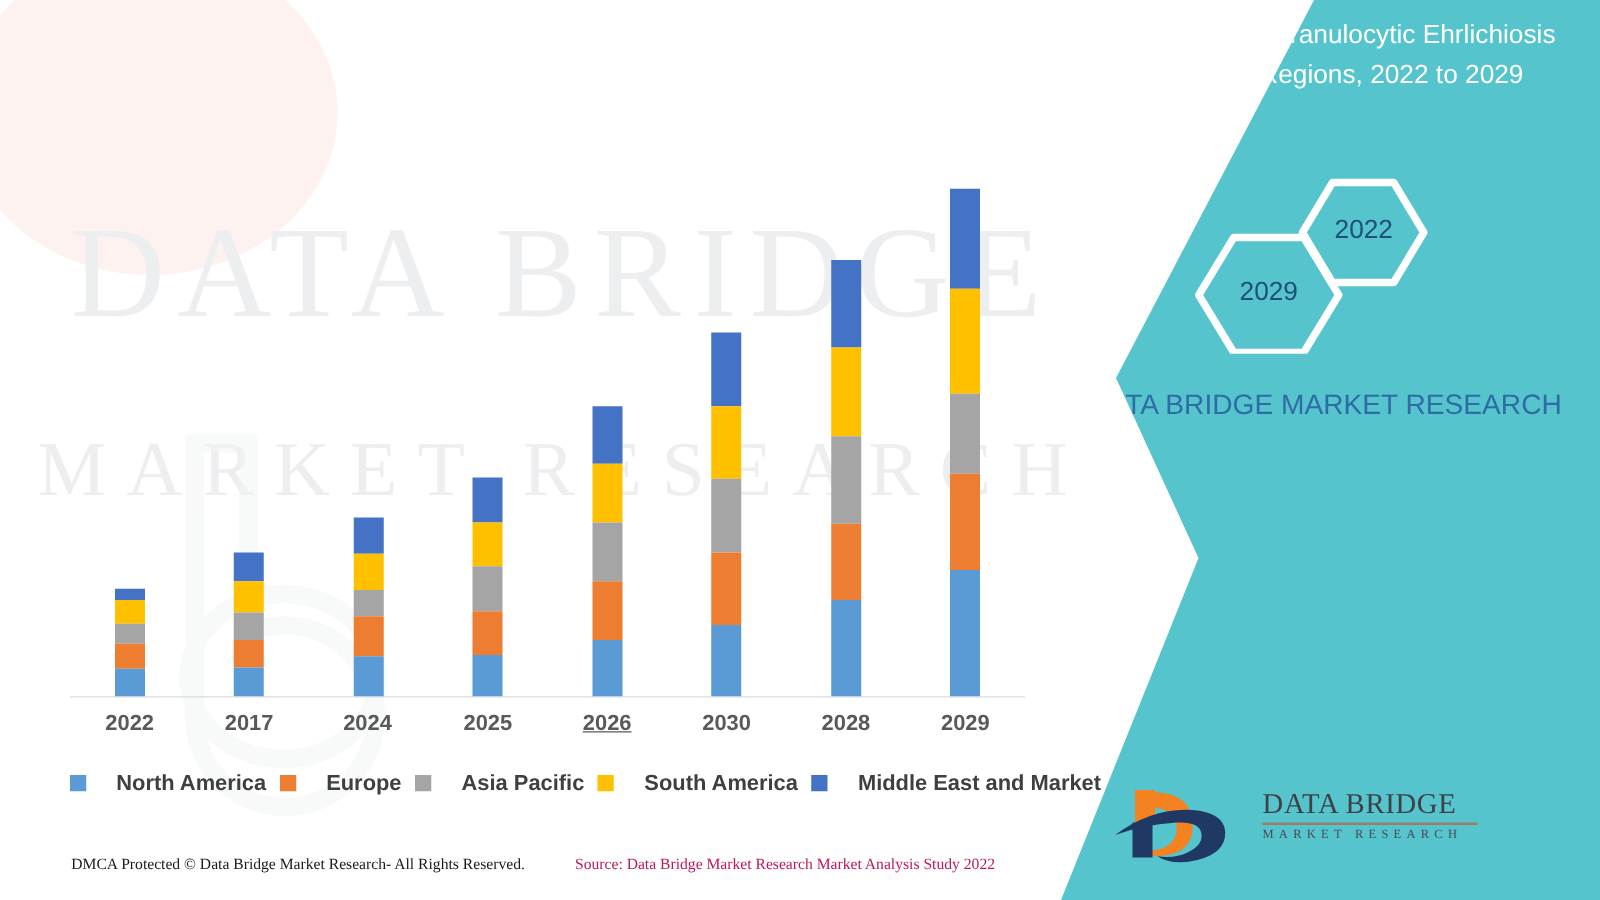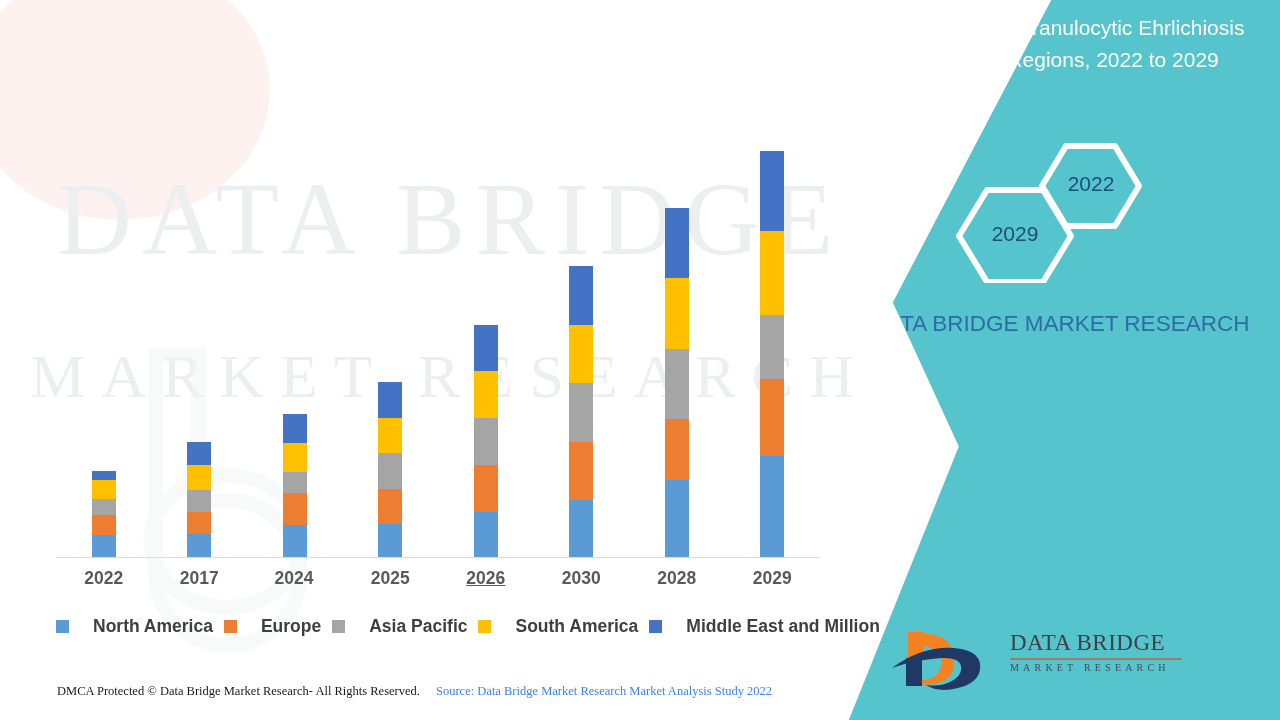--- a/index.html
+++ b/index.html
@@ -70,22 +70,22 @@
   .legend-item { display:flex; align-items:center; gap:24px; }
   .legend-swatch { width:13px; height:13px; flex:0 0 13px; }
   .legend-label { color:#3f3f3f; font-size:17.5px; font-weight:bold; white-space:nowrap; }
 
   
   #footer-left {
     position:absolute; left:57px; top:684px;
     font-family:"Liberation Serif", serif; font-size:12.5px; color:#1a1a1a;
   }
   #footer-source {
-    position:absolute; left:436px; top:684px;
-    font-family:"Liberation Serif", serif; font-size:12.5px; color:#3b82f6;
+    position:absolute; left:460px; top:684px;
+    font-family:"Liberation Serif", serif; font-size:12.5px; color:#be185d;
   }
 
   
   #right-panel {
     position:absolute; right:0; top:0; width:440px; height:720px;
     background:#55c4cd; overflow:hidden;
     clip-path:polygon(100% 0, 100% 100%, 2% 100%, 2% 100%, 27% 62%, 12% 42%, 48% 0);
   }
   #right-title {
     position:absolute; left:30px; top:12px; width:380px; text-align:center;
@@ -214,21 +214,21 @@
       <div class="legend-item">
         <span class="legend-swatch" style="background: rgb(165, 165, 165);"></span>
         <span class="legend-label">Asia Pacific</span>
       </div>
       <div class="legend-item">
         <span class="legend-swatch" style="background: rgb(255, 192, 0);"></span>
         <span class="legend-label">South America</span>
       </div>
       <div class="legend-item">
         <span class="legend-swatch" style="background: rgb(68, 114, 196);"></span>
-        <span class="legend-label">Middle East and Million</span>
+        <span class="legend-label">Middle East and Market</span>
       </div>
     </div>
 
   <div id="footer-left">DMCA Protected © Data Bridge Market Research- All Rights Reserved.</div>
   <div id="footer-source">Source: Data Bridge Market Research Market Analysis Study 2022</div>
 </div>
 
 <div id="right-panel">
   <div id="right-title">Global Human Granulocytic Ehrlichiosis Market, By Regions, 2022 to 2029</div>
 

